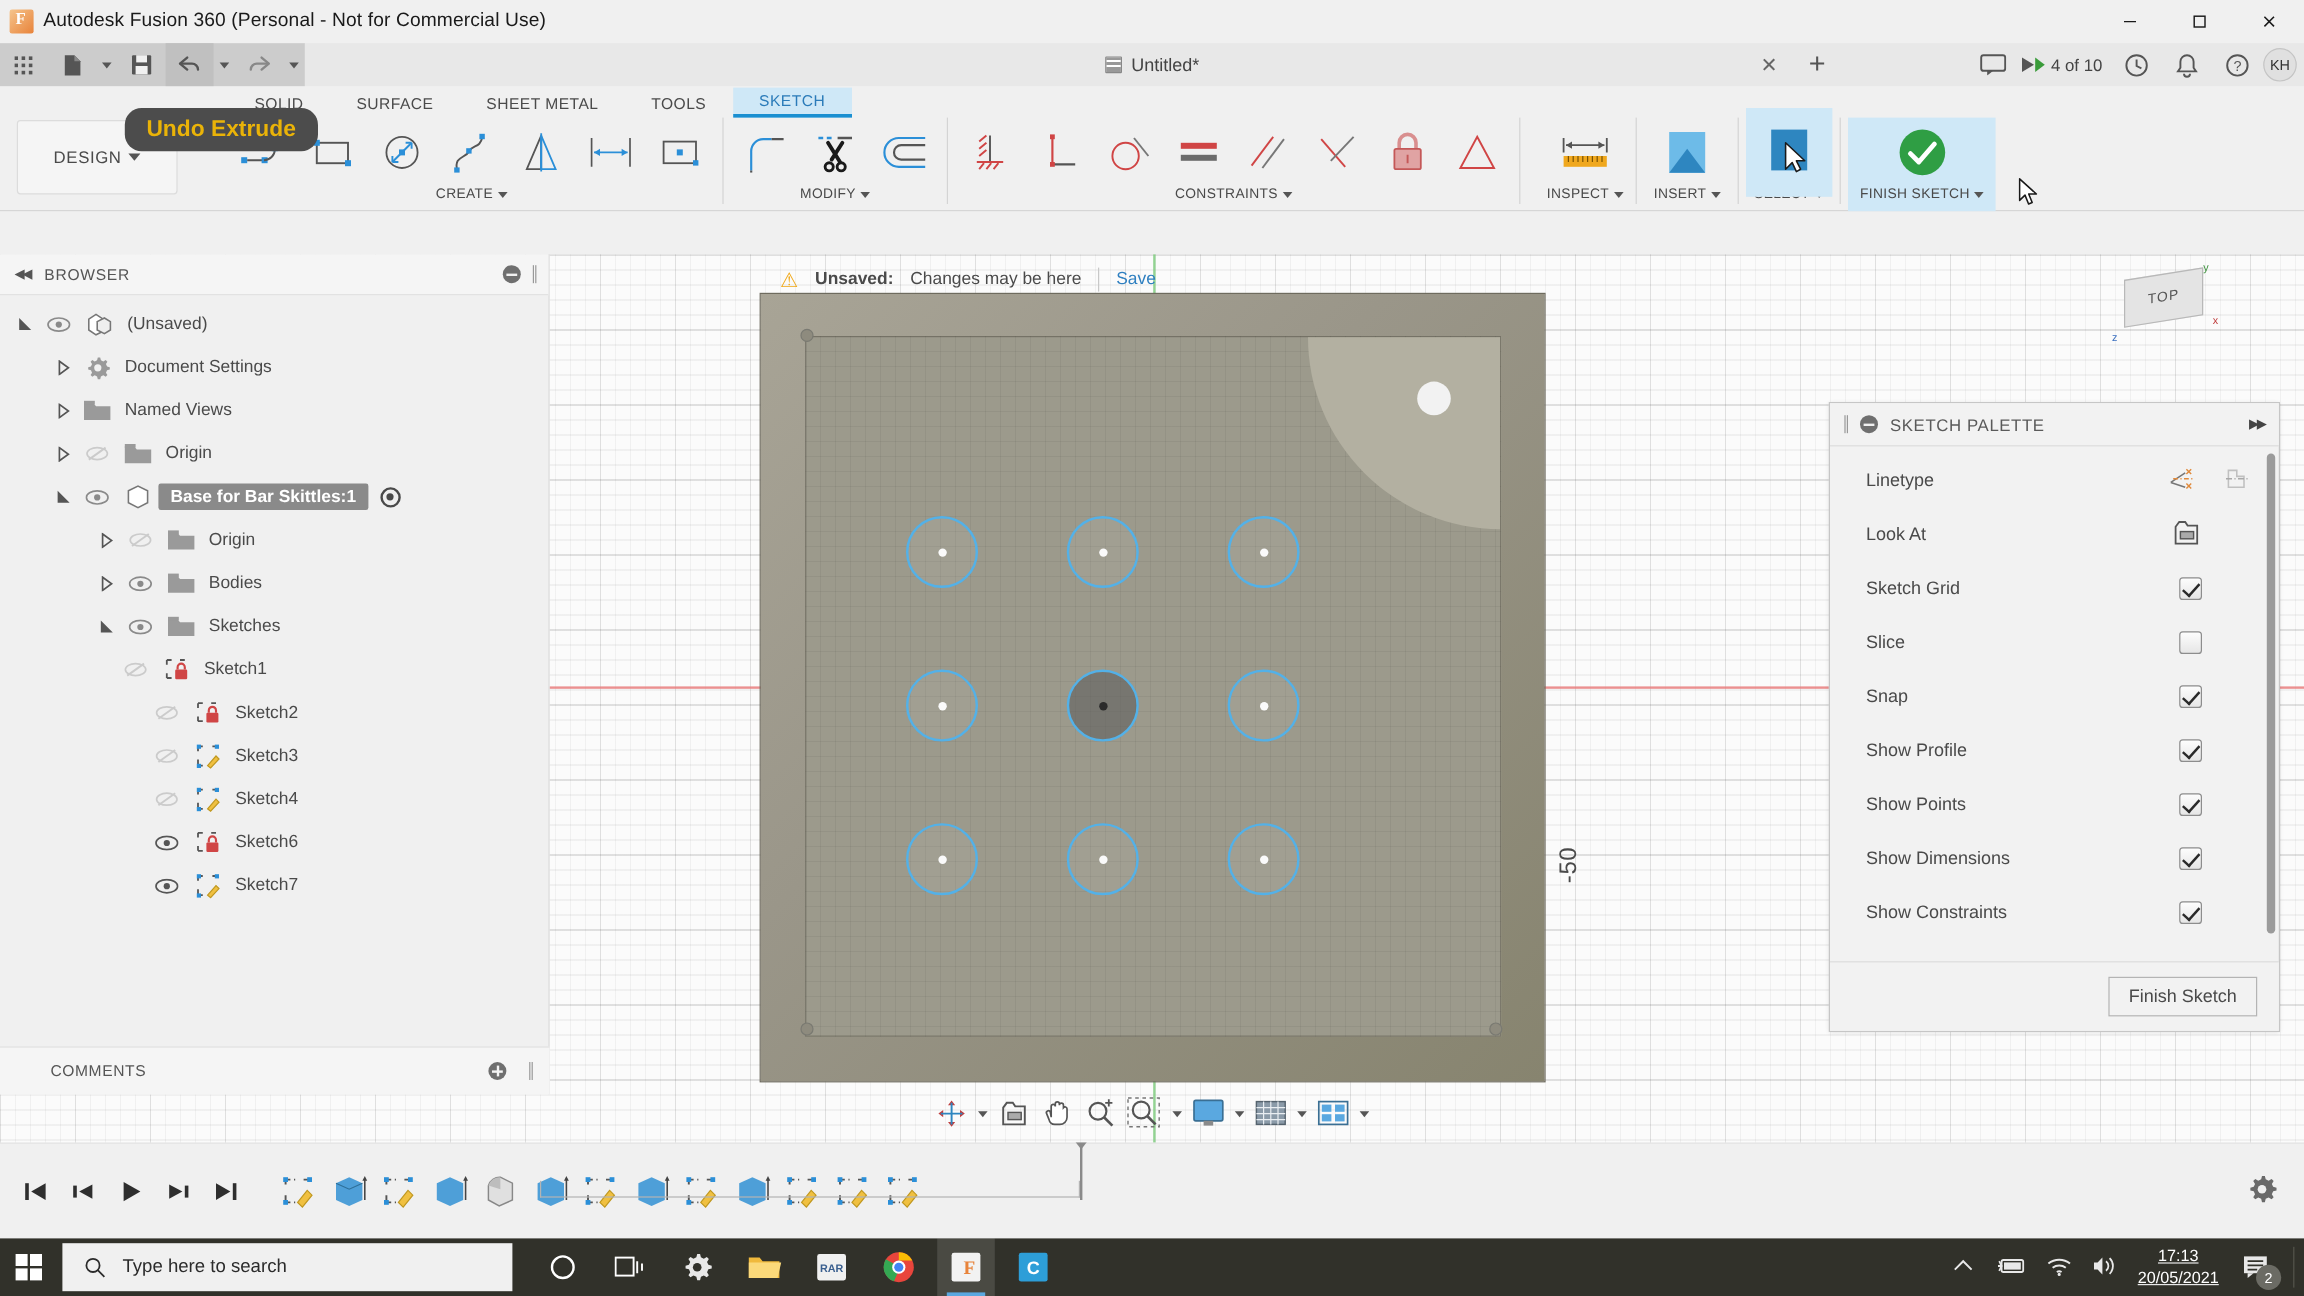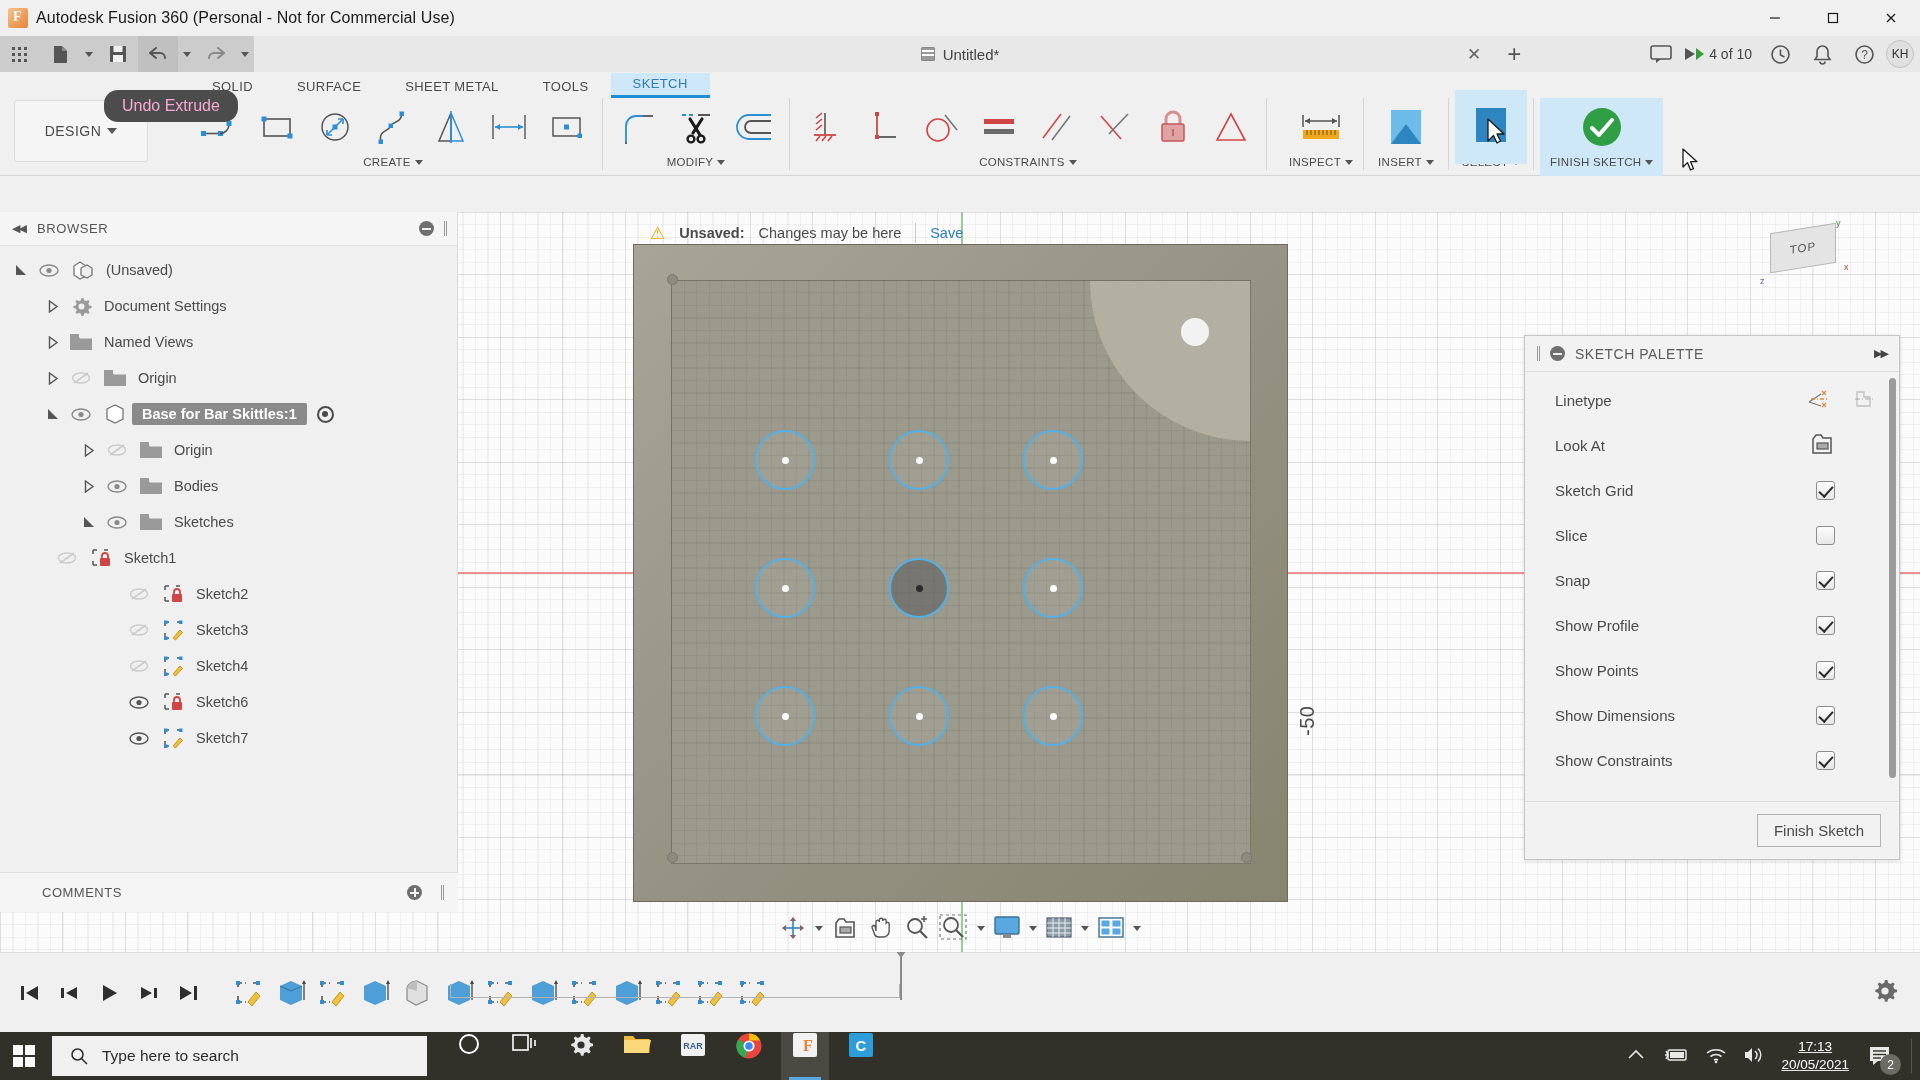--- a/index.html
+++ b/index.html
@@ -111,22 +111,22 @@
   .design-box {
     position: absolute; top: 28px; left: 14px; width: 134px; height: 62px;
     border: 1px solid #dcdcdc; background: #f5f5f5; border-radius: 3px;
     display: flex; align-items: center; justify-content: center; gap: 6px;
     font-size: 14px; color: #4a4a4a; letter-spacing: .5px;
   }
   .tri-down { width:0;height:0;border-left:5px solid transparent;border-right:5px solid transparent;border-top:6px solid #555; }
 
   .tooltip {
     position: absolute; left: 104px; top: 90px; z-index: 60;
-    background: #4c4c4c; color: #f9a8d4; padding: 7px 18px;
-    border-radius: 14px; font-size: 16px; font-weight: normal;
+    background: #4c4c4c; color: #eab308; padding: 7px 18px;
+    border-radius: 14px; font-size: 19px; font-weight: bold;
     white-space: nowrap;
   }
 
   .ribbon-groups {
     position: absolute; top: 26px; left: 190px; right: 0; height: 78px;
     display: flex; align-items: flex-start;
   }
   .rgroup { display: flex; flex-direction: column; align-items: center; height: 78px; }
   .rgroup-icons { display: flex; align-items: center; height: 58px; }
   .rgroup-label {
@@ -377,21 +377,21 @@
     background: #31312a; display: flex; align-items: center;
   }
   .start-btn { width: 48px; height:48px; display:flex;align-items:center;justify-content:center;}
   .search-box {
     width: 375px; height: 40px; margin-left: 4px; background: #f0f0f0;
     display: flex; align-items: center; gap: 14px; padding-left: 18px;
     color: #2b2b2b; font-size: 15.5px;
   }
   .tb-apps { display:flex; align-items:center; margin-left: 18px; gap: 8px; }
   .tb-app {
-    width: 48px; height: 48px; display:flex; align-items:flex-start; justify-content:center;
+    width: 48px; height: 48px; display:flex; align-items:center; justify-content:center;
     position:relative;
   }
   .tb-app.active { background: rgba(255,255,255,.12); }
   .tb-app.active::after{content:"";position:absolute;bottom:0;left:8px;right:8px;height:3px;background:#5aa8e0;}
   .tray { margin-left:auto; display:flex; align-items:center; gap: 16px; padding-right: 8px; color:#e8e8e8;text-decoration:underline; }
   .clock { text-align:center; font-size: 13.5px; color:#fff; line-height: 1.35; }
   .notif {
     position:relative; width:30px;height:30px; display:flex;align-items:center;justify-content:center;
   }
   .notif-badge {
@@ -1090,21 +1090,21 @@
         </span>
         <span class="ficon">
           <svg width="24" height="19" viewBox="0 0 24 19">
               <path d="M1 3 h8 l2 2.5 h12 V17 H1 Z" fill="#9a9a9a"></path>
               <rect x="1" y="1" width="9" height="3" fill="#9a9a9a"></rect>
             </svg>
         </span>
         <span class="node-label">Sketches</span>
       </div>
 
-      <div class="node" style="padding-left:50px;">
+      <div class="node" style="padding-left:96px;">
         <span class="eye">
           <svg width="20" height="14" viewBox="0 0 20 14">
               <ellipse cx="10" cy="7" rx="8.5" ry="5" fill="none" stroke="#cbcbcb" stroke-width="1.4"></ellipse>
               <line x1="3" y1="12" x2="17" y2="2" stroke="#cbcbcb" stroke-width="1.6"></line>
             </svg>
         </span>
         <span class="ficon">
           <svg width="24" height="22" viewBox="0 0 24 22">
               <path d="M4 3 h5 M15 3 h5 M4 3 v4 M4 14 v4 M4 18 h5" fill="none" stroke="#555" stroke-width="1.5" stroke-dasharray="4 3"></path>
               <rect x="11" y="11" width="10" height="8" rx="1" fill="#d04545"></rect>

